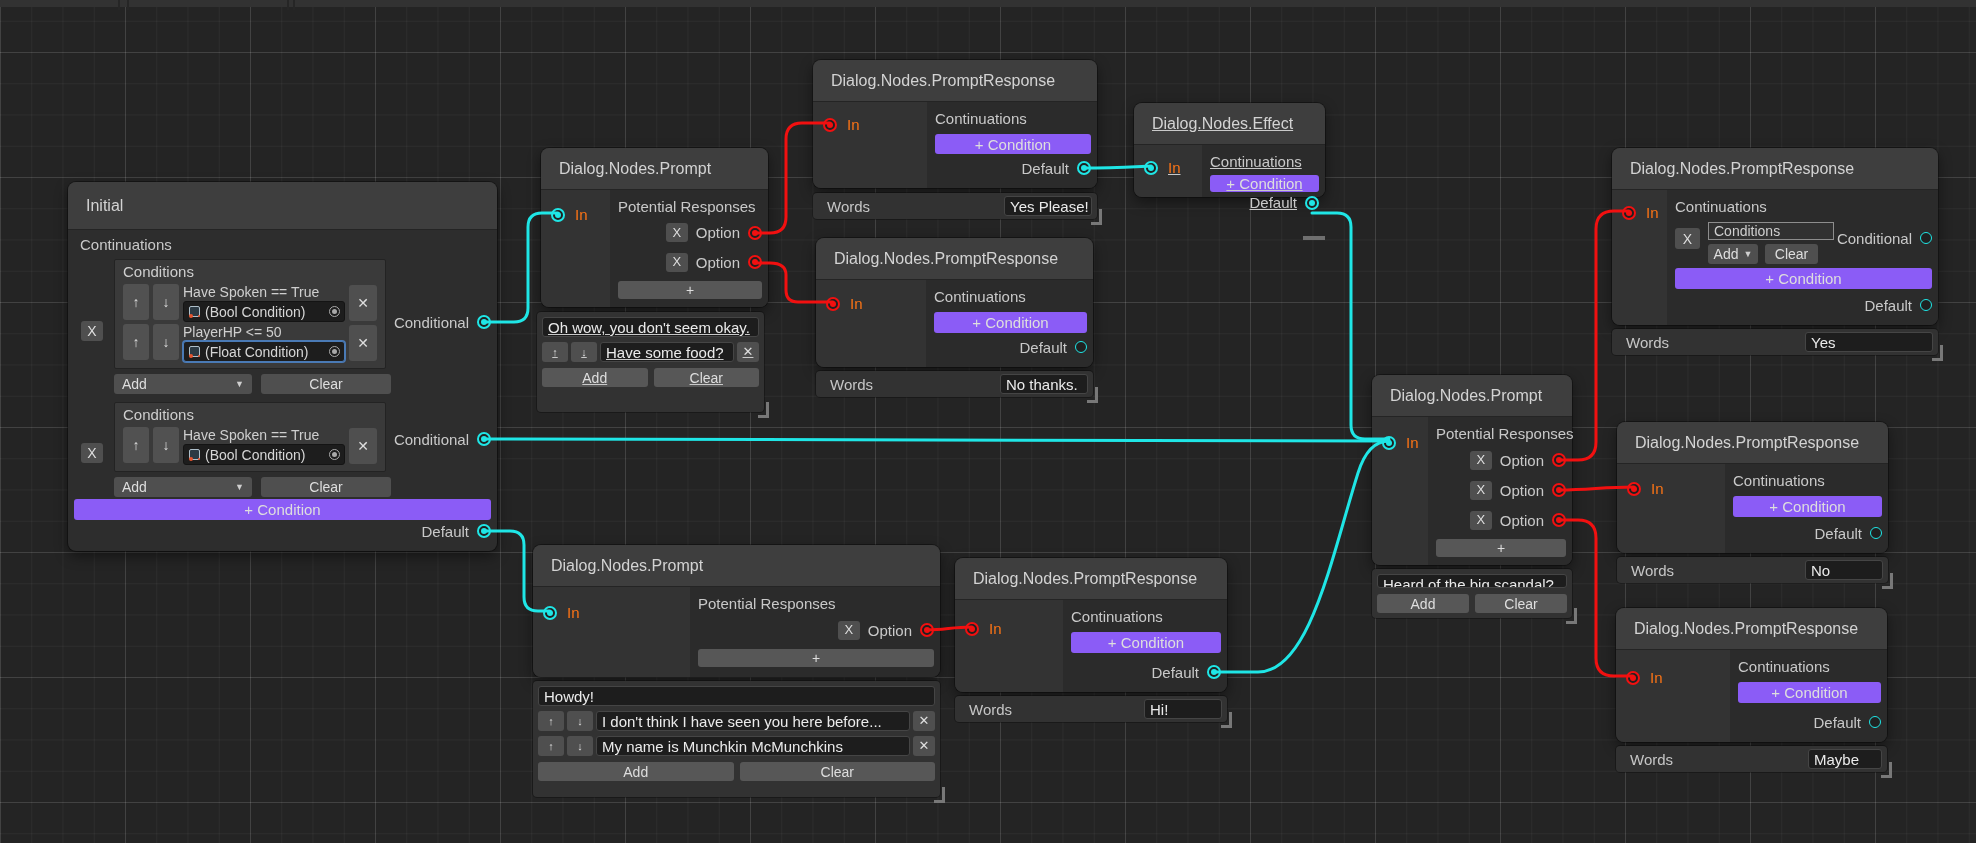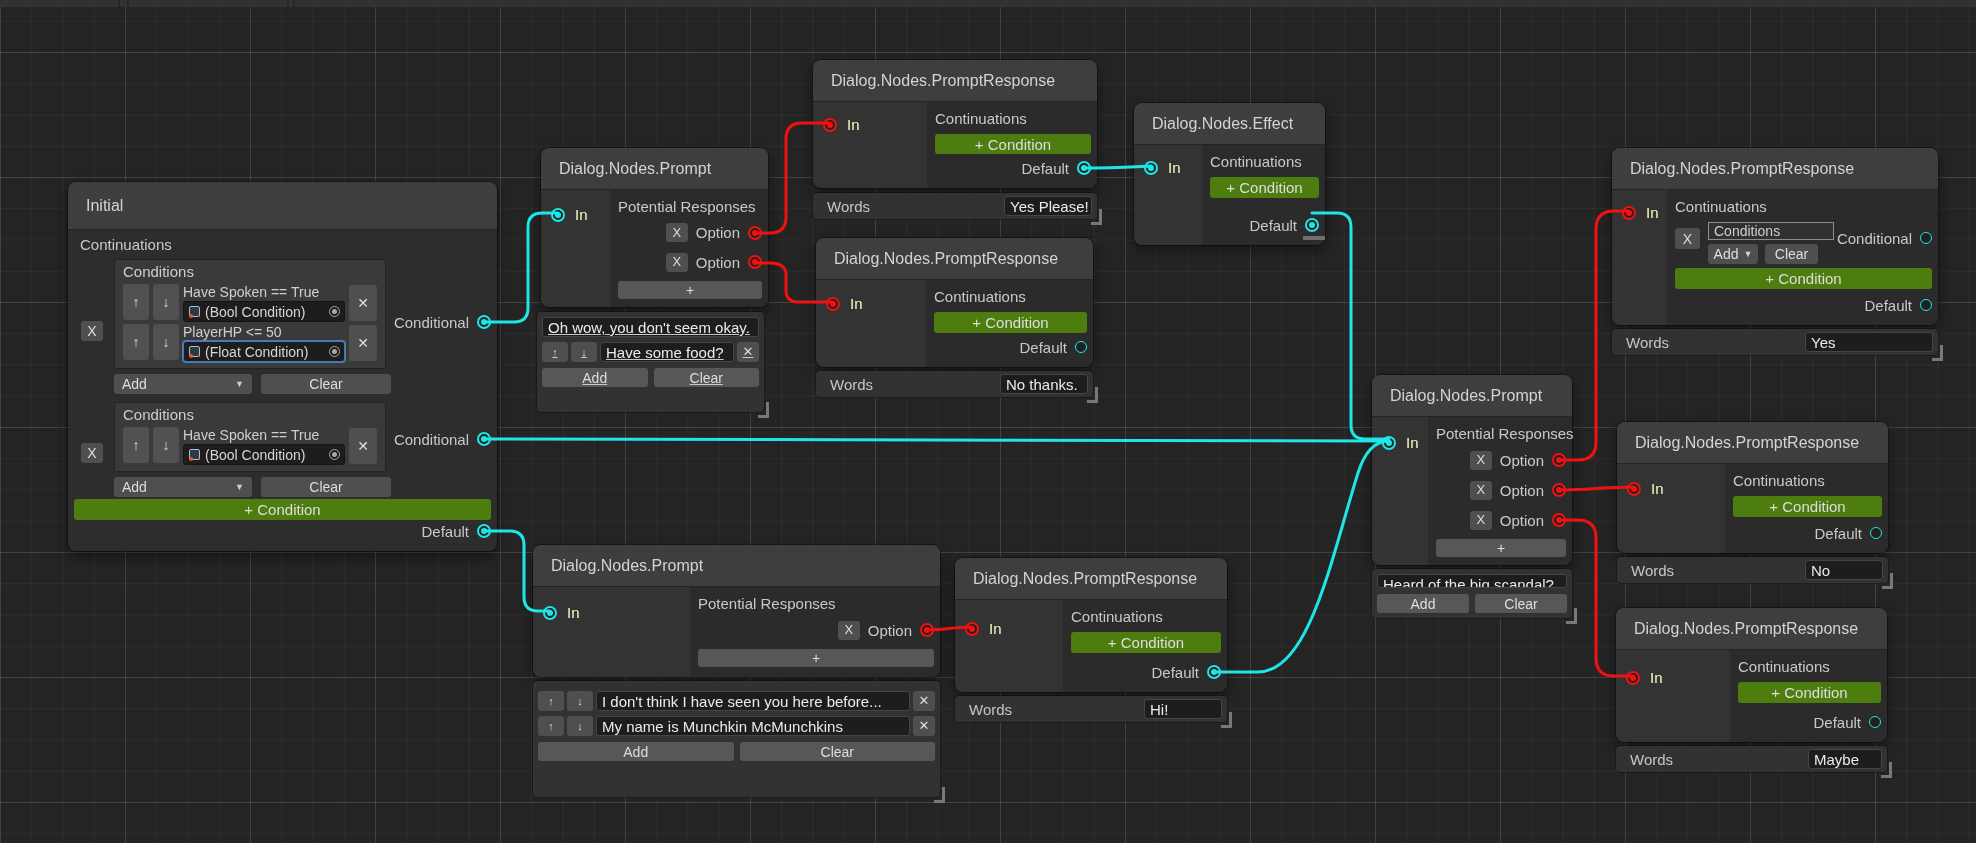--- a/index.html
+++ b/index.html
@@ -20,46 +20,46 @@
   
   .node{position:absolute;background:#2b2b2b;border-radius:8px;z-index:1;
     box-shadow:0 0 0 1px rgba(0,0,0,.35), 0 5px 14px rgba(0,0,0,.45);box-sizing:border-box;}
   .hdr{height:42px;background:#3e3e3e;border-radius:8px 8px 0 0;display:flex;align-items:center;
     padding:0 18px;color:#d3d3d3;font-size:16px;border-bottom:1px solid #242424;box-sizing:border-box;
     white-space:nowrap;overflow:hidden;}
   .body{display:flex;height:calc(100% - 42px);}
   .leftcol{width:var(--lc,100px);background:#333333;border-radius:0 0 0 8px;flex:none;}
   .rightcol{flex:1;background:#2b2b2b;border-radius:0 0 8px 0;padding:6px 6px 8px 8px;
     display:flex;flex-direction:column;box-sizing:border-box;min-width:0;}
-  .in-row{display:flex;align-items:center;gap:10px;padding-left:10px;margin-top:14px;color:#fef9c3;}
+  .in-row{display:flex;align-items:center;gap:10px;padding-left:10px;margin-top:14px;color:#f97316;}
   .seclabel{font-size:15px;color:#c9c9c9;height:24px;line-height:22px;white-space:nowrap;}
   .btn{background:#4f4f4f;border:none;border-radius:3px;color:#dedede;font-size:14px;
     font-family:inherit;padding:0;cursor:pointer;}
-  .btn.wide{height:21px;background:#4d7c0f;font-size:15px;margin:2px 0;width:100%;}
+  .btn.wide{height:21px;background:#8b5cf6;font-size:15px;margin:2px 0;width:100%;}
   .out-row{display:flex;justify-content:flex-end;align-items:center;gap:8px;height:24px;
     color:#c9c9c9;font-size:15px;}
   .out-row.def{margin-top:auto;}
   .opt-row{display:flex;justify-content:flex-end;align-items:center;gap:8px;height:26px;
     margin-bottom:4px;color:#c9c9c9;}
   .xbtn{width:22px;height:19px;line-height:18px;font-size:13px;}
   .plus{height:18px;background:#575757;margin-top:2px;width:100%;}
 
   
   .port{width:14px;height:14px;border-radius:50%;position:relative;flex:none;
     border:2px solid #1fe6e6;background:#202020;box-sizing:border-box;}
   .port.red{border-color:#f21010;}
   .port.filled::after{content:'';position:absolute;inset:2px;border-radius:50%;background:#1fe6e6;}
   .port.red.filled::after{background:#f21010;}
   .port.hollow{width:12px;height:12px;border-width:1.5px;}
 
   
   #n-init{left:68px;top:182px;width:429px;height:369px;background:#2d2d2d;}
   #n-pmid{left:541px;top:148px;width:227px;height:159px;--lc:69px;}
   #n-prtop{left:813px;top:60px;width:284px;height:128px;--lc:114px;}
-  #n-eff{left:1134px;top:103px;width:191px;height:142px;--lc:68px;}
+  #n-eff{left:1134px;top:103px;width:191px;height:94px;text-decoration:underline;--lc:68px;}
   #n-pr2{left:816px;top:238px;width:277px;height:129px;--lc:110px;}
   #n-pright{left:1372px;top:375px;width:200px;height:190px;--lc:56px;}
   #n-fr{left:1612px;top:148px;width:326px;height:177px;--lc:55px;}
   #n-rm{left:1617px;top:422px;width:271px;height:131px;--lc:108px;}
   #n-rb{left:1616px;top:608px;width:271px;height:134px;--lc:114px;}
   #n-pbot{left:533px;top:545px;width:407px;height:132px;--lc:157px;}
   #n-bm{left:955px;top:558px;width:272px;height:134px;--lc:108px;}
   #n-pmid .in-row{margin-top:16px;} #n-pr2 .in-row{margin-top:15px;}
   #n-pright .in-row{margin-top:17px;} #n-rm .in-row{margin-top:16px;}
   #n-rb .in-row{margin-top:19px;} #n-pbot .in-row{margin-top:17px;}
@@ -493,20 +493,21 @@
         <div class="opt-row">
           <button class="btn xbtn">X</button>
           <span>Option</span>
           <span class="port red filled"></span>
         </div>
         <button class="btn plus">+</button>
       </div>
     </div>
   </div>
   <div class="wpanel" id="wp-bot">
+    <div class="wtext">Howdy!</div>
     <div class="litem">
       <button class="btn arrow2">↑</button>
       <button class="btn arrow2">↓</button>
       <div class="wtext">I don't think I have seen you here before...</div>
       <button class="btn xbtn">✕</button>
     </div>
     <div class="litem">
       <button class="btn arrow2">↑</button>
       <button class="btn arrow2">↓</button>
       <div class="wtext">My name is Munchkin McMunchkins</div>

